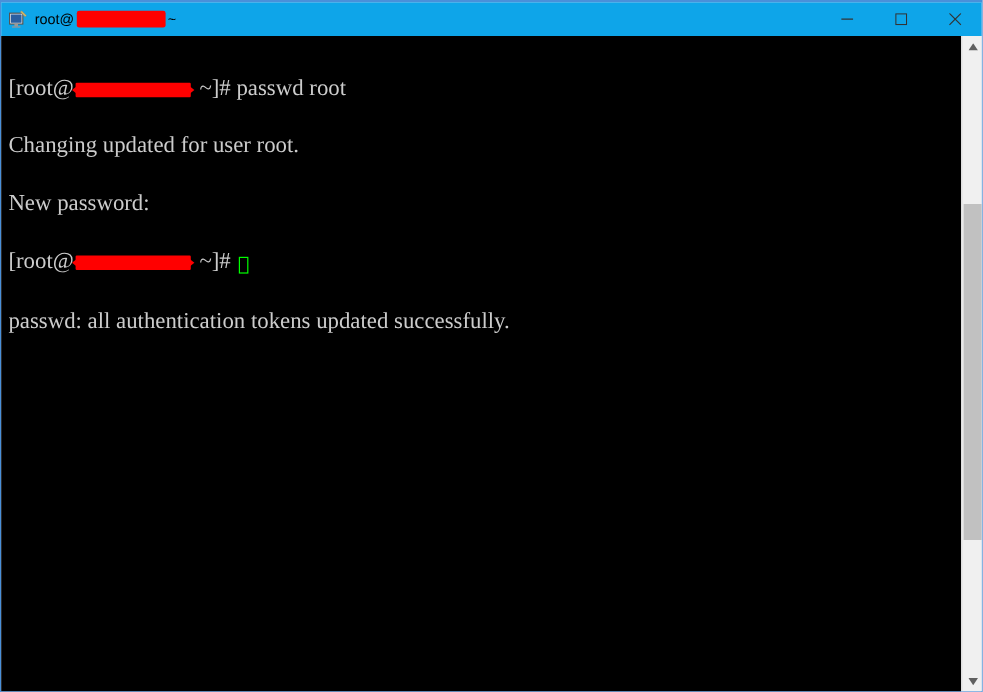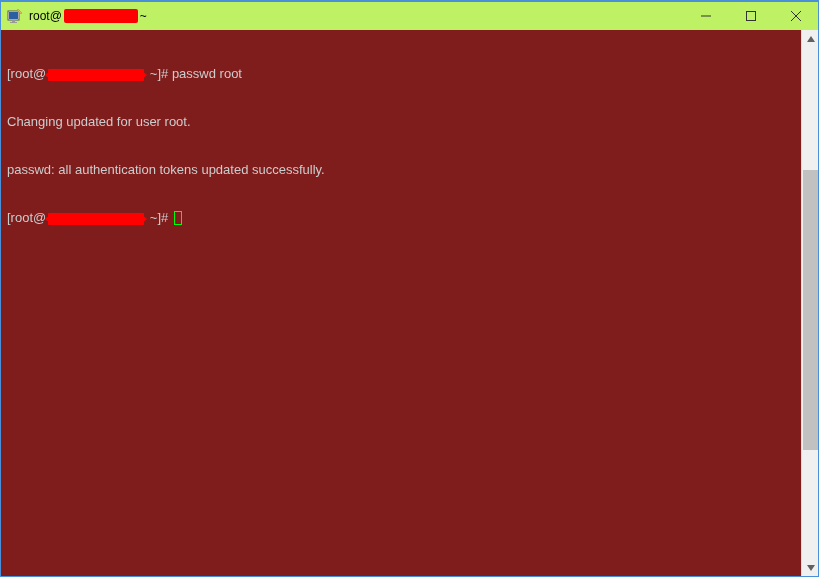--- a/index.html
+++ b/index.html
@@ -19,21 +19,21 @@
       width: 819px;
       height: 577px;
       border: 1px solid #4a90d9;
       border-top: 2px solid #4a90d9;
       background: #fff;
       display: flex;
       flex-direction: column;
     }
     .titlebar {
       height: 28px;
-      background: #bef264;
+      background: #0ea5e9;
       display: flex;
       align-items: center;
       padding-left: 6px;
       font-size: 12px;
       color: #000;
       position: relative;
     }
     .titlebar-icon {
       width: 16px;
       height: 16px;
@@ -85,24 +85,24 @@
       color: #555;
       font-size: 10px;
     }
     .terminal-area {
       flex: 1;
       display: flex;
       position: relative;
     }
     .terminal {
       flex: 1;
-      background: #7f1d1d;
+      background: #000000;
       color: #ccc;
-      font-family: Liberation Sans, sans-serif;
-      font-size: 13px;
+      font-family: Liberation Serif, serif;
+      font-size: 19px;
       line-height: 16px;
       padding: 4px 6px;
       white-space: pre;
       overflow: hidden;
     }
     .term-line {
       display: block;
     }
     .redacted-inline {
       display: inline-block;
@@ -212,22 +212,23 @@
             <line x1="10" y1="0" x2="0" y2="10" stroke="#333" stroke-width="1"></line>
           </svg>
       </div>
     </div>
   </div>
 
   <div class="terminal-area">
     <div class="terminal">
       <span class="term-line"><span>[root@</span><span class="redacted-inline"></span><span> ~]# </span><span>passwd root</span></span>
       <span class="term-line">Changing updated for user root.</span>
+      <span class="term-line">New password:</span>
+      <span class="term-line"><span>[root@</span><span class="redacted-inline"></span><span> ~]# </span><span class="cursor"></span></span>
       <span class="term-line">passwd: all authentication tokens updated successfully.</span>
-      <span class="term-line"><span>[root@</span><span class="redacted-inline"></span><span> ~]# </span><span class="cursor"></span></span>
     </div>
     <div class="scrollbar">
       <div class="scroll-arrow up">
         <svg width="8" height="6">
             <polygon points="4,0 8,6 0,6" fill="#606060"></polygon>
           </svg>
       </div>
       <div class="scroll-thumb"></div>
       <div class="scroll-arrow down">
         <svg width="8" height="6">

